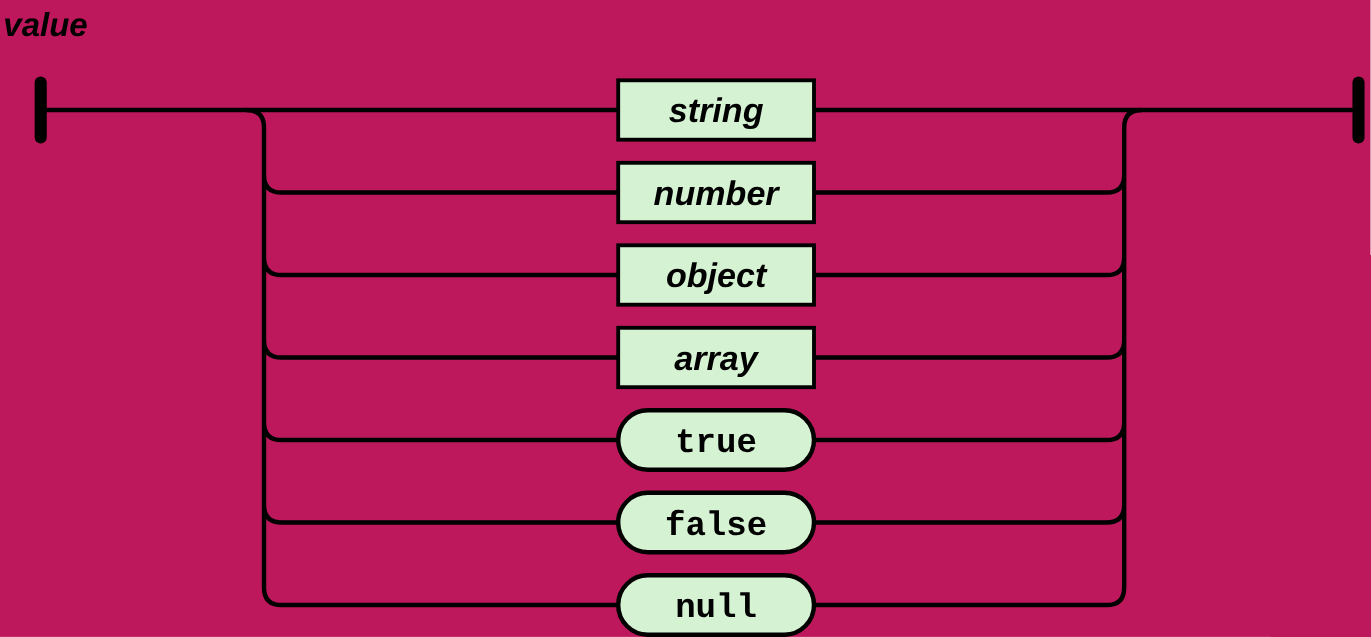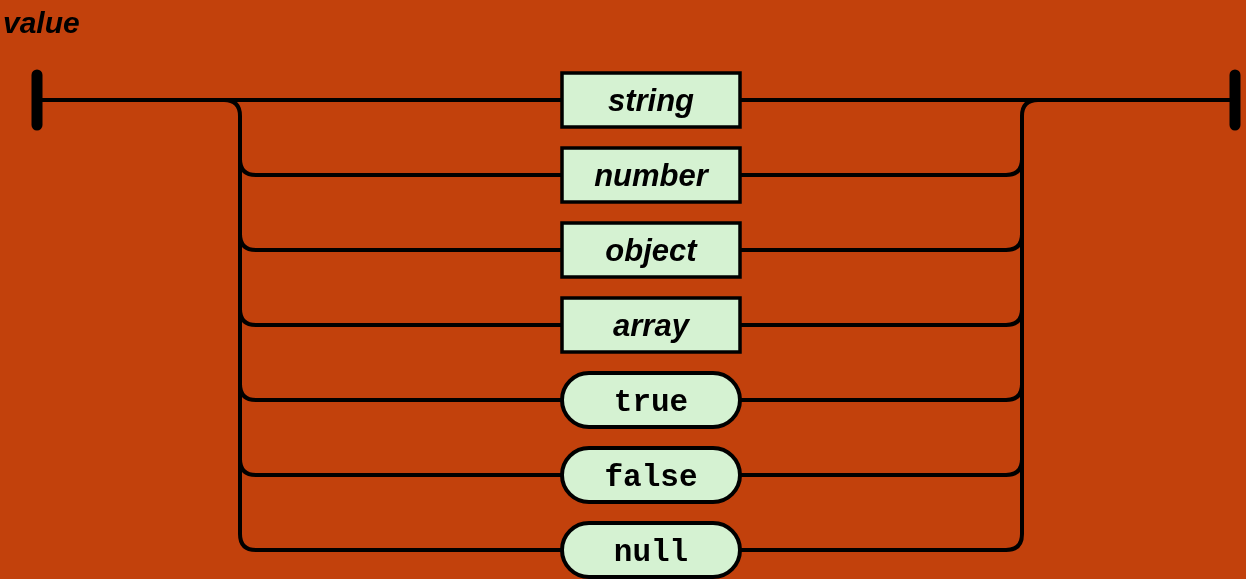--- a/index.html
+++ b/index.html
@@ -8,21 +8,21 @@
     background: #ffffff;
     width: 1246px;
     height: 579px;
     overflow: hidden;
     font-family: "Liberation Sans", sans-serif;
   }
   .canvas {
     position: relative;
     width: 1246px;
     height: 579px;
-    background: #c2410c;
+    background: #be185d;
   }
   svg { display: block; }
   .rail {
     fill: none;
     stroke-width: 4;
   }
   .terminator {
     fill: none;
     stroke-width: 11;
     stroke-linecap: round;

